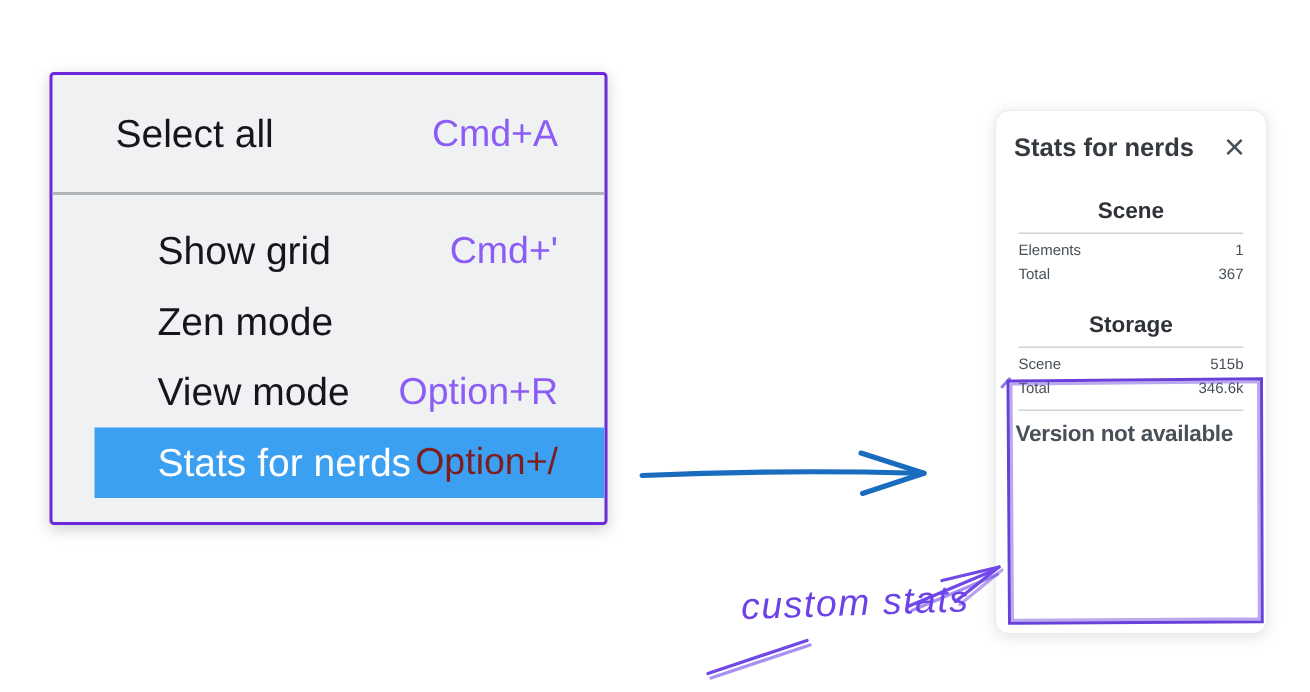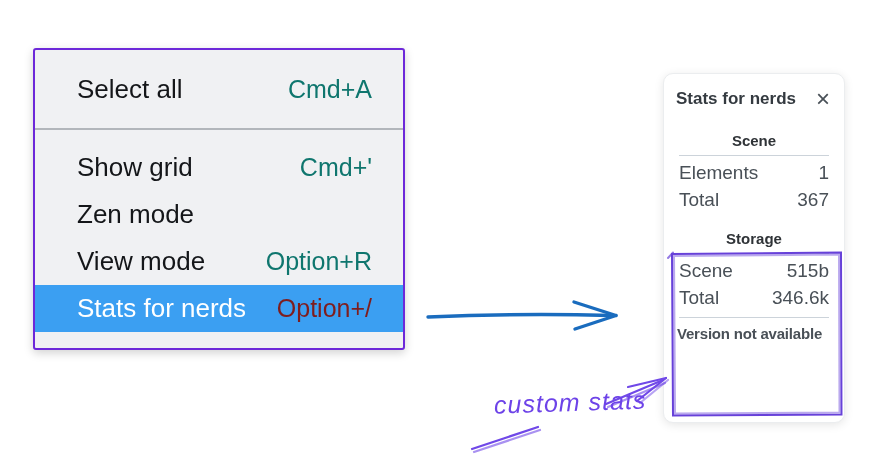--- a/index.html
+++ b/index.html
@@ -14,40 +14,40 @@
     box-shadow:0 3px 10px rgba(0,0,0,.18);
     overflow:hidden;
   }
   .menu-section-1 { padding:15px 0; }
   .menu-section-2 { padding:14px 0 18px; }
   .menu-divider { border-top:2px solid #b2b6bb; }
   .menu-item {
     height:48px; display:flex; align-items:center; justify-content:space-between;
     padding:0 31px 0 42px; font-size:26px; color:#141619; cursor:default;
   }
-  .menu-section-2 .menu-item { height:47px; }
-  .menu-item .shortcut { color:#0f766e; font-size:25px; }
+  .menu-section-2 .menu-item { height:47px;margin-left:28px; }
+  .menu-item .shortcut { color:#8b5cf6; font-size:25px; }
   .menu-item.selected { background:#3b9ff2; color:#ffffff; }
   .menu-item.selected .shortcut { color:#7f1d1d; }
 
   
   .panel {
     position:absolute; left:663px; top:73px; width:182px; height:350px;
     background:#ffffff; border:1px solid #ebedef; border-radius:10px;
     box-shadow:0 2px 10px rgba(0,0,0,.10);
     padding:14px 12px 12px; color:#495057;
   }
   .panel-title-row { display:flex; align-items:center; justify-content:space-between; height:22px; }
   .panel-title { font-size:17px; font-weight:700; color:#343a40; }
   .panel-close { font-size:24px; line-height:18px; font-weight:300; color:#495057;
                  background:none; border:none; cursor:pointer; padding:0 2px; }
   .sec-heading { text-align:center; font-size:15px; font-weight:700; color:#2f3337; margin-top:17px; }
   .sec-heading.first { margin-top:22px; }
   .sec-divider { border-top:1px solid #ccd3da; margin:6px 3px 3px; }
-  .stat-row { display:flex; justify-content:space-between; font-size:19px; padding:3px 3px 2px; }
+  .stat-row { display:flex; justify-content:space-between; font-size:10px; padding:3px 3px 2px; }
   .stat-row .val { text-align:right; }
   .note-row { font-size:15px; padding:4px 1px 0; letter-spacing:-0.2px;font-weight:bold; }
 
   
   .overlay { position:absolute; left:0; top:0; width:873px; height:461px; pointer-events:none; }
   .hand-label {
     position:absolute; left:494px; top:388px; width:160px;
     font-size:25px; font-style:italic; letter-spacing:1px;
     color:#6d43e8; transform:rotate(-2deg); font-weight:500;
   }

